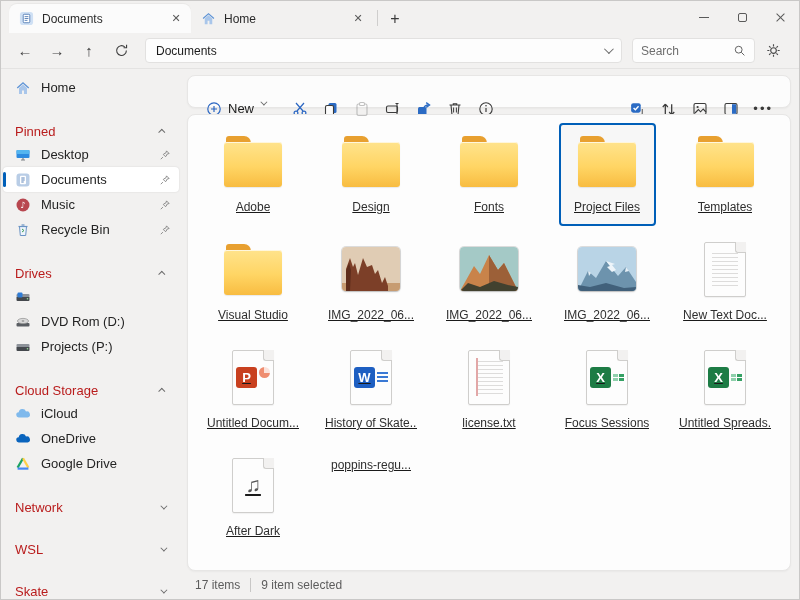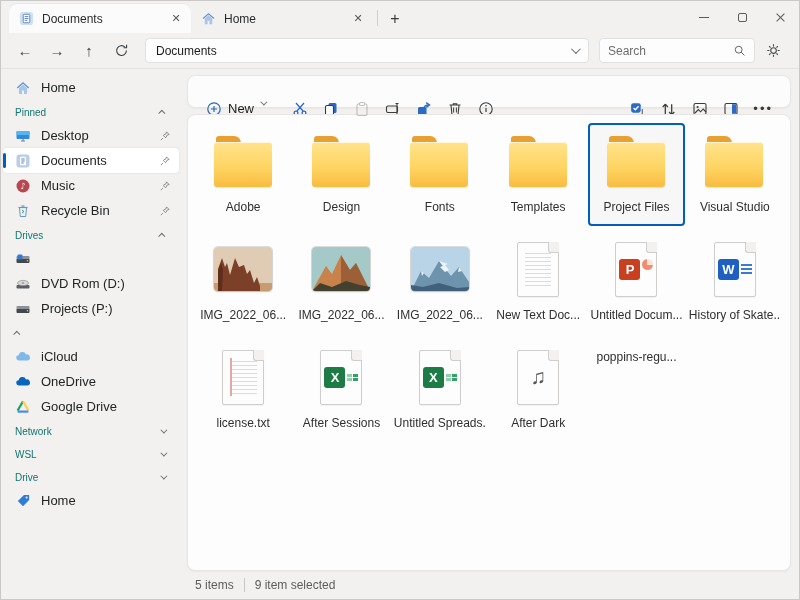--- a/index.html
+++ b/index.html
@@ -33,54 +33,54 @@
             border-bottom:1px solid #e4e3e2; }
   .nav-btn { width:28px; height:28px; display:flex; align-items:center; justify-content:center;
              border-radius:4px; font-size:15px; color:#3f3f3f; }
   .addressbar { flex:1; height:25px; margin:0 6px; background:#fdfdfd; border:1px solid #e2e1e0;
                 border-radius:4px; display:flex; align-items:center; padding:0 10px; font-size:12px; }
   .addressbar .addr-text { flex:1; color:#1b1b1b; }
   .chev { width:7px; height:7px; border-right:1.4px solid #6b6b6b; border-bottom:1.4px solid #6b6b6b; display:inline-block; }
   .chev.down { transform:rotate(45deg) translateY(-2px); }
   .chev.up { transform:rotate(-135deg) translateY(-1px); }
   .chev.sm { width:5px; height:5px; }
-  .searchbox { width:156px; height:25px; background:#fdfdfd; border:1px solid #e2e1e0; border-radius:4px;
+  .searchbox { width:123px; height:25px; background:#fdfdfd; border:1px solid #e2e1e0; border-radius:4px;
                display:flex; align-items:center; padding:0 8px; gap:6px; }
   .searchbox input { flex:1; border:none; outline:none; background:transparent; font-size:12px;
                      font-family:inherit; color:#1b1b1b; width:60px; }
   .searchbox input::placeholder { color:#6e6e6e; }
   
   .appbody { display:flex; height:530px; }
   .sidebar { width:182px; padding:6px 4px 0 2px; overflow:hidden; font-size:13px; }
   .side-item { height:25px; display:flex; align-items:center; gap:10px; padding:0 6px 0 12px;
                border-radius:4px; position:relative; color:#242424; }
   .side-item .s-ico { width:16px; height:16px; flex:0 0 auto; display:flex; align-items:center; justify-content:center; }
   .side-item .s-label { flex:1; white-space:nowrap; overflow:hidden; }
   .side-item.sel { background:#ffffff; box-shadow:0 0 2px rgba(0,0,0,.12); }
   .side-item.sel::before { content:""; position:absolute; left:0; top:5px; width:3px; height:15px;
                            border-radius:2px; background:#005fb8; }
   .pin { width:12px; height:12px; flex:0 0 auto; margin-right:2px; }
-  .side-header { height:22px; margin-top:1px; display:flex; align-items:center; padding:0 14px 0 12px;
-                 font-size:10px; color:#0f766e; }
+  .side-header { height:22px; margin-top:20px; display:flex; align-items:center; padding:0 14px 0 12px;
+                 font-size:13px; color:#b91c1c; }
   .side-header .h-label { flex:1; }
   .main { flex:1; padding:6px 8px 0 4px; display:flex; flex-direction:column; }
   
   .toolbar { height:33px; background:#fcfcfc; border:1px solid #e7e6e5; border-radius:8px;
              display:flex; align-items:center; padding:0 10px; box-shadow:0 1px 2px rgba(0,0,0,.04); }
   .tb-btn { height:26px; display:flex; justify-content:center; gap:6px;
             padding:0 7px; border-radius:4px; font-size:13px; color:#1b1b1b;margin-top:44px; }
   .tb-ico { width:17px; height:17px; display:flex; align-items:center; justify-content:center; }
   .tb-btn.disabled { opacity:.45; }
   .tb-right { margin-left:auto; display:flex; align-items:center; }
   .tb-gap { width:12px; }
   .dots { letter-spacing:2px; font-size:13px; color:#3a3a3a; }
   
   .content { margin-top:6px; height:459px; background:#fdfdfd; border:1px solid #e7e6e5;
              border-radius:8px; padding:8px 6px; box-shadow:0 1px 2px rgba(0,0,0,.04); }
-  .grid { display:grid; grid-template-columns:repeat(6,1fr); row-gap:5px; justify-items:center; }
+  .grid { display:grid; grid-template-columns:repeat(5,1fr); row-gap:5px; justify-items:center;text-decoration:underline; }
   .tile { width:97px; height:103px; border:2px solid transparent; border-radius:4px;
           display:flex; flex-direction:column; align-items:center; padding-top:3px; }
   .tile.sel { border-color:#005fb8; background:#f7f7f7; }
   .icon-area { height:66px; display:flex; align-items:center; justify-content:center; }
   .tile-label { margin-top:6px; font-size:12px; color:#2f2f2f; max-width:92px; white-space:nowrap;
                 overflow:hidden; text-align:center; }
   
   .folder { position:relative; width:61px; height:51px; }
   .folder::before { content:""; position:absolute; left:3px; top:0; width:25px; height:13px;
                     border-radius:3px 7px 0 0; background:#e8a030; }
@@ -297,20 +297,21 @@
         <svg viewBox="0 0 16 16" width="16" height="16">
             <rect x="1.5" y="7.5" width="13" height="4.5" rx="1" fill="#44484d"></rect>
             <rect x="1.5" y="5" width="13" height="3" rx="1" fill="#8d9299"></rect>
             <circle cx="12.5" cy="9.8" r=".8" fill="#9adf9a"></circle>
           </svg>
       </span>
       <span class="s-label">Projects (P:)</span>
     </div>
 
     <div class="side-header">
+      <span class="h-label">Cloud Storage</span>
       <span class="chev up sm"></span>
     </div>
     <div class="side-item">
       <span class="s-ico">
         <svg viewBox="0 0 16 16" width="16" height="16">
             <path d="M4 11.5a2.6 2.6 0 0 1-.3-5.2A3.8 3.8 0 0 1 11 5.4 3.1 3.1 0 0 1 12.6 11.5z" fill="#7fb9ec"></path>
           </svg>
       </span>
       <span class="s-label">iCloud</span>
     </div>
@@ -335,21 +336,21 @@
 
     <div class="side-header">
       <span class="h-label">Network</span>
       <span class="chev down sm"></span>
     </div>
     <div class="side-header">
       <span class="h-label">WSL</span>
       <span class="chev down sm"></span>
     </div>
     <div class="side-header">
-      <span class="h-label">Drive</span>
+      <span class="h-label">Skate</span>
       <span class="chev down sm"></span>
     </div>
     <div class="side-item">
       <span class="s-ico">
         <svg viewBox="0 0 16 16" width="15" height="15">
             <path d="M2 8.5L8.5 2H14v5.5L7.5 14z" fill="#2f7cd6"></path>
             <circle cx="11.3" cy="4.7" r="1.1" fill="#fff"></circle>
           </svg>
       </span>
       <span class="s-label">Home</span>
@@ -486,31 +487,31 @@
               <div class="folder"></div>
             </div>
           <div class="tile-label">Design</div>
         </div>
         <div class="tile">
           <div class="icon-area">
               <div class="folder"></div>
             </div>
           <div class="tile-label">Fonts</div>
         </div>
+        <div class="tile sel">
+          <div class="icon-area">
+              <div class="folder"></div>
+            </div>
+          <div class="tile-label">Project Files</div>
+        </div>
         <div class="tile">
           <div class="icon-area">
               <div class="folder"></div>
             </div>
           <div class="tile-label">Templates</div>
-        </div>
-        <div class="tile sel">
-          <div class="icon-area">
-              <div class="folder"></div>
-            </div>
-          <div class="tile-label">Project Files</div>
         </div>
         <div class="tile">
           <div class="icon-area">
               <div class="folder"></div>
             </div>
           <div class="tile-label">Visual Studio</div>
         </div>
 
         <div class="tile">
           <div class="icon-area">
@@ -597,21 +598,21 @@
                   <span class="appsq xl">X</span>
                   <span class="xl-grid">
                     <span></span>
                     <span></span>
                     <span></span>
                     <span></span>
                   </span>
                 </div>
               </div>
           </div>
-          <div class="tile-label">After Sessions</div>
+          <div class="tile-label">Focus Sessions</div>
         </div>
         <div class="tile">
           <div class="icon-area">
             <div class="page">
                 <div class="app-row">
                   <span class="appsq xl">X</span>
                   <span class="xl-grid">
                     <span></span>
                     <span></span>
                     <span></span>
@@ -631,19 +632,19 @@
           <div class="tile-label">After Dark</div>
         </div>
         <div class="tile">
           <div class="tile-label">poppins-regu...</div>
         </div>
 
       </div>
     </div>
 
     <div class="statusbar">
-      <span>5 items</span>
+      <span>17 items</span>
       <span class="vr"></span>
       <span>9 item selected</span>
     </div>
 
   </div>
 </div>
 
 </body></html>

